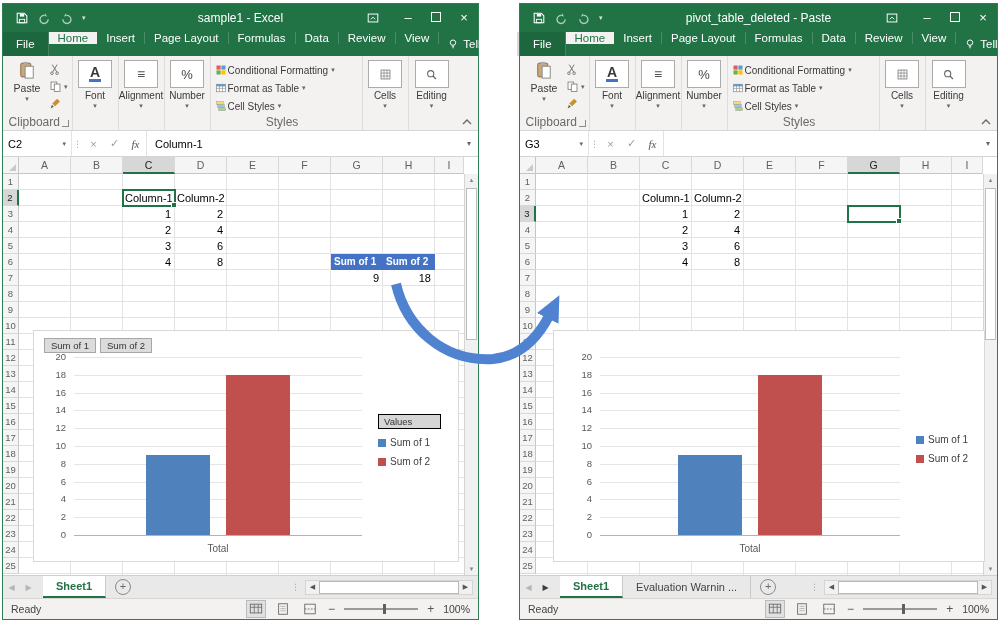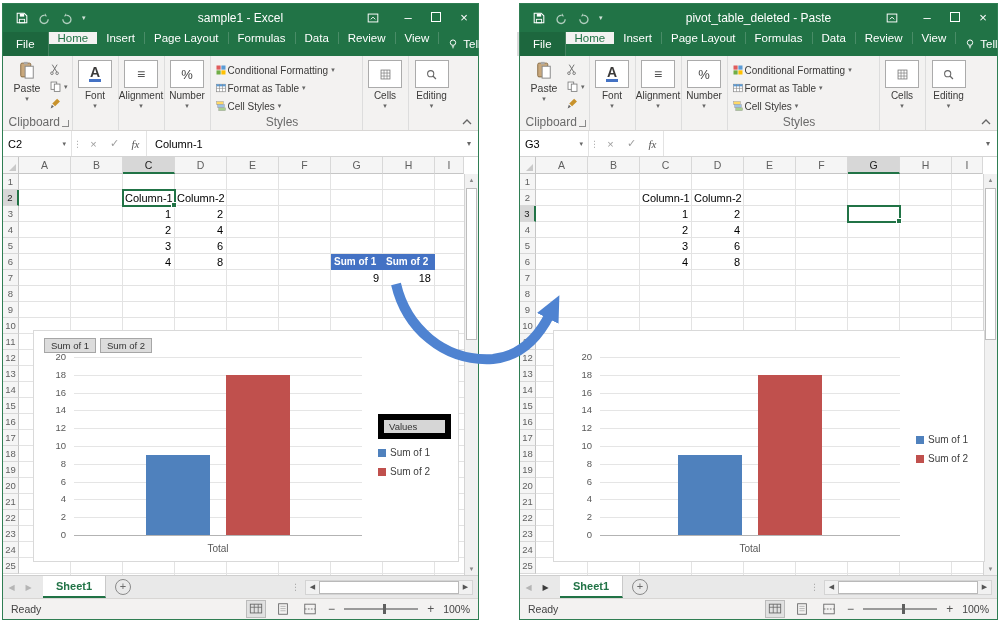--- a/index.html
+++ b/index.html
@@ -97,21 +97,21 @@
   #win0 .chart{left:30px;top:173px;width:424px;height:230px;}
   #win1 .chart{left:33px;top:173px;width:430px;height:230px;}
   .pfbrow{position:absolute;left:10px;top:7px;display:flex;gap:4px;z-index:2;}
   .pfb{background:#dcdcdc;border:1px solid #a6a6a6;font-size:9.5px;padding:1px 6px;color:#333;white-space:nowrap;}
   .gl{position:absolute;height:1px;background:#e5e5e5;}
   .gl.ax{background:#b3b3b3;}
   .tick{position:absolute;font-size:9.5px;color:#595959;text-align:right;height:10px;line-height:10px;}
   .bar{position:absolute;}
   .xlab{position:absolute;text-align:center;font-size:10px;color:#595959;}
   .legend{position:absolute;font-size:10px;color:#404040;}
-  .lghdr{background:#d6d6d6;border:6px solid #000000;padding:1px 6px 1px 5px;width:50px;font-size:9.5px;color:#333;}
+  .lghdr{background:#d6d6d6;border:1px solid #000000;padding:1px 6px 1px 5px;width:50px;font-size:9.5px;color:#333;}
   .lgit{display:flex;align-items:center;gap:4px;margin-top:8px;white-space:nowrap;}
   .sw{width:8px;height:8px;display:inline-block;flex:0 0 auto;}
 
   
   .tabsbar{height:22px;background:#e9e9e9;display:flex;align-items:stretch;border-top:1px solid #cfcfcf;flex:0 0 auto;}
   .nav{width:17px;display:flex;align-items:center;justify-content:center;font-size:8px;color:#b5b5b5;}
   .nav.en{color:#3c3c3c;}
   .sheettabs{display:flex;margin-left:6px;}
   .stab{display:flex;align-items:center;padding:0 13px;font-size:11px;color:#444;border-right:1px solid #c9c9c9;white-space:nowrap;box-sizing:border-box;}
   .stab.on{background:#fff;color:#217346;font-weight:bold;border-bottom:2px solid #217346;}
@@ -777,20 +777,21 @@
       <div class="vthumb"></div>
       <span class="vs-dn">▼</span>
     </div>
   </div>
 
   <div class="tabsbar">
     <span class="nav prev">◀</span>
     <span class="nav next en">▶</span>
     <span class="sheettabs">
         <span class="stab on">Sheet1</span>
+        <span class="stab">Evaluation Warnin ...</span>
       </span>
     <span class="addsheet">+</span>
     <span class="sdots">⋮</span>
     <div class="hscroll">
       <span class="hs-arrow">◀</span>
       <div class="hthumb"></div>
       <span class="hs-arrow">▶</span>
     </div>
   </div>
 

